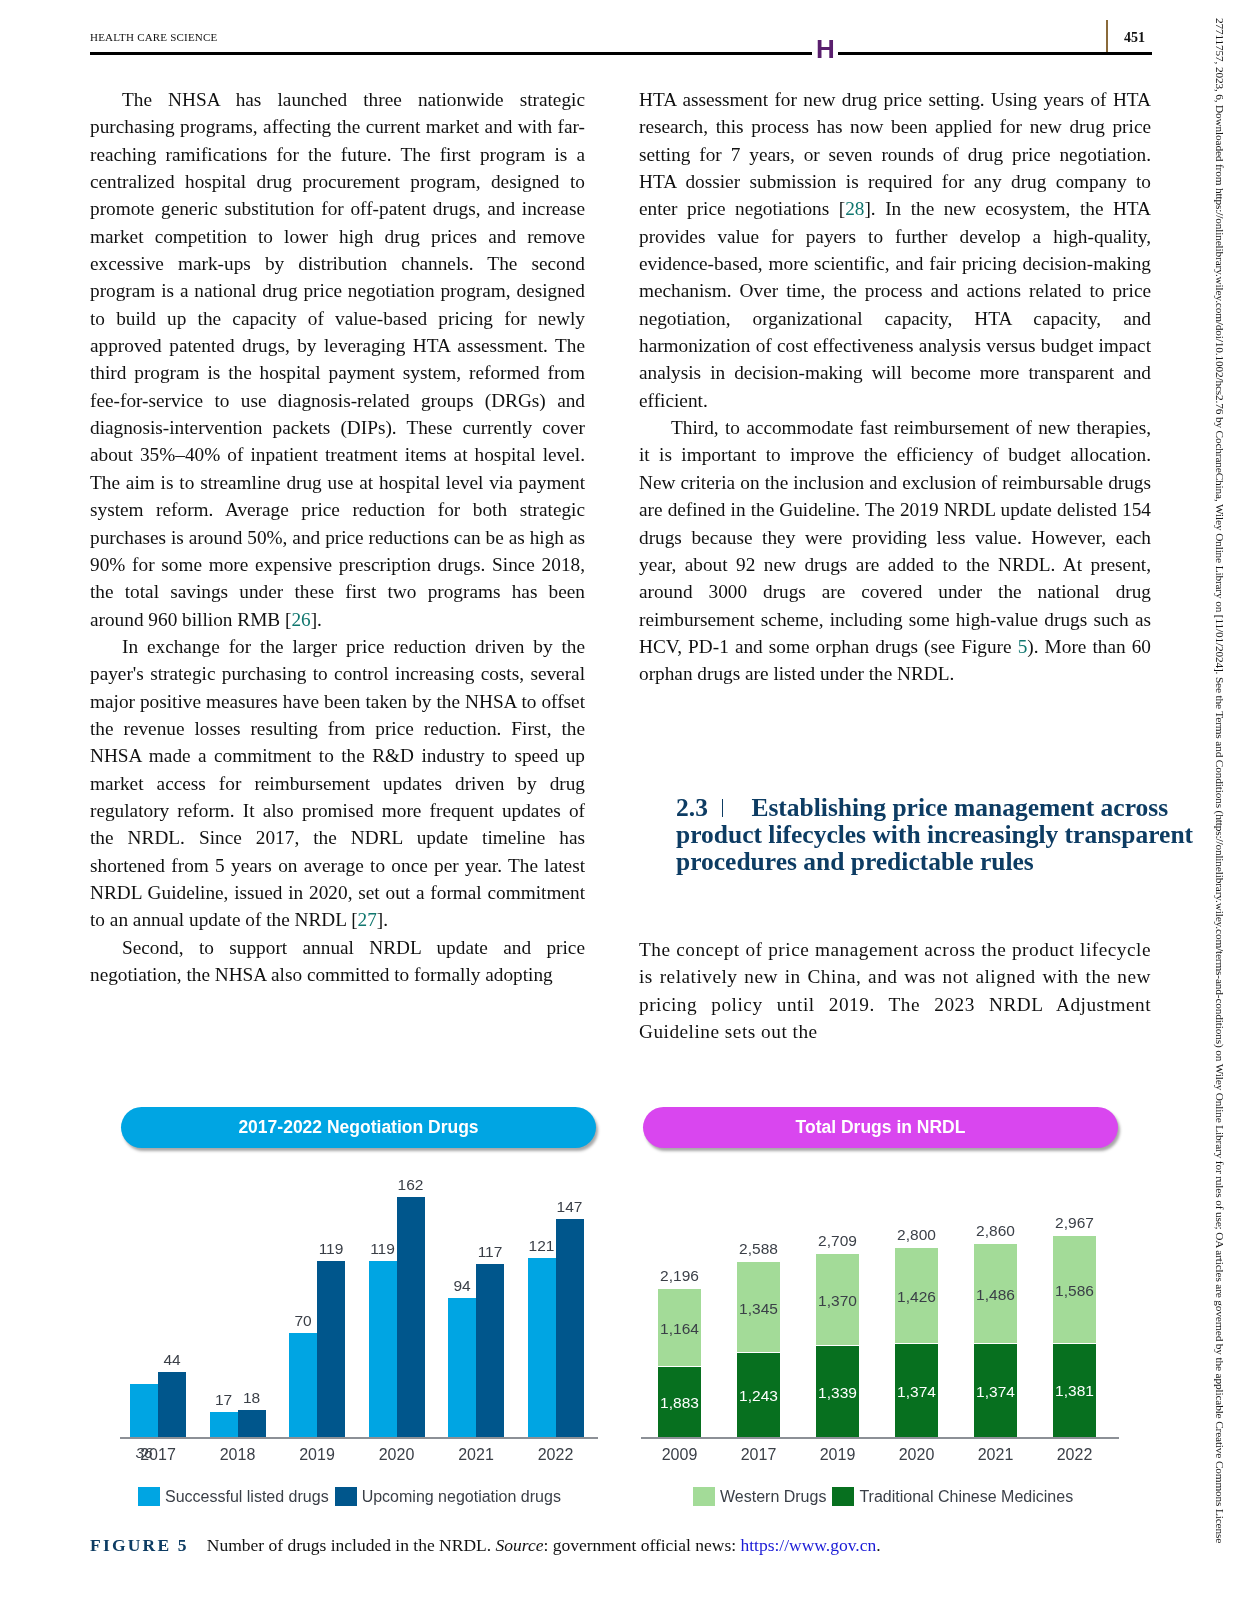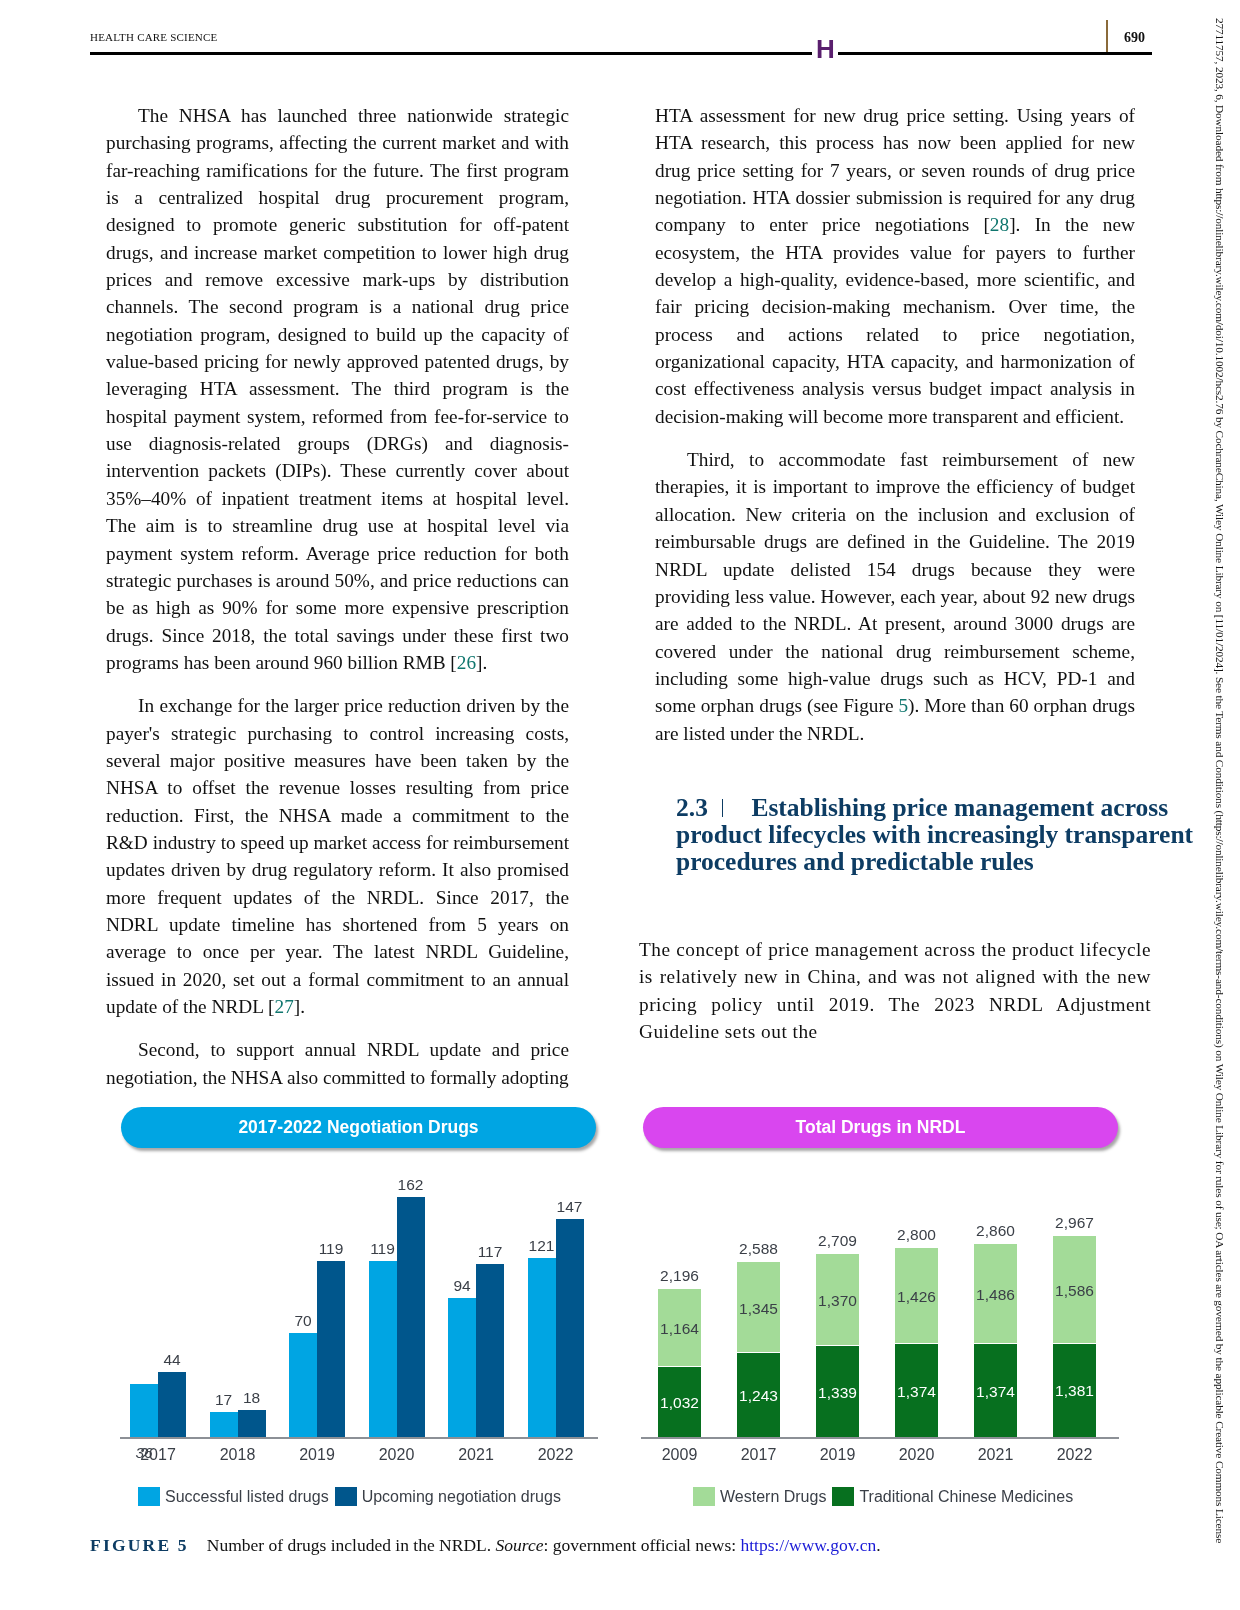--- a/index.html
+++ b/index.html
@@ -8,21 +8,21 @@
   .run-head{left:90px;top:31px;font-size:11px;letter-spacing:0.2px;color:#111;}
   .rule{left:90px;top:52px;width:1062px;height:2.5px;background:#000;}
   .logo{left:812px;top:34px;height:36px;background:#fff;padding:0 4px;display:flex;align-items:flex-start;}
   .logo-h{color:#5a1f6e;font-family:"Liberation Sans","DejaVu Sans",sans-serif;font-weight:bold;font-size:26px;letter-spacing:-1px;line-height:30px;}
   .logo-text{color:#5a1f6e;font-family:"Liberation Sans","DejaVu Sans",sans-serif;font-weight:bold;font-size:24px;letter-spacing:-0.6px;line-height:30px;border-bottom:2px solid #5a1f6e;position:relative;}
   .logo-oa{position:absolute;right:0;bottom:-8px;font-size:5px;color:#fff;background:#5a1f6e;border-radius:3px;padding:0 3px;line-height:7px;letter-spacing:0;font-weight:normal;}
   .vsep{left:1106px;top:20px;width:1.5px;height:32px;background:#8a6a3a;}
   .page-num{left:1124px;top:30px;font-size:14px;font-weight:bold;}
   .side-note{left:1226px;top:18px;transform-origin:0 0;transform:rotate(90deg);white-space:nowrap;font-size:11.3px;letter-spacing:-0.15px;color:#111;}
   .col{position:absolute;font-size:19.3px;line-height:27.35px;text-align:justify;}
-  .col p{margin:16px;}
+  .col p{margin:0;}
   .indent{text-indent:32px;}
   .left-col{left:90px;top:86px;width:495px;}
   .right-col{left:639px;top:86px;width:512px;}
   .ref{color:#0f766e;}
   .sec-head{left:676px;top:794px;width:520px;color:#0d3c63;font-weight:bold;font-size:25.5px;line-height:27px;}
   .sec-num{margin-right:14px;}
   .sec-bar{display:inline-block;width:1.5px;height:18px;background:#0d3c63;margin-right:28px;vertical-align:-1px;}
   .sec-body{left:639px;top:936px;width:512px;font-size:19.3px;line-height:27.3px;text-align:justify;letter-spacing:0.5px;}
   .pill{position:absolute;height:41px;border-radius:21px;color:#fff;font-family:"Liberation Sans","DejaVu Sans",sans-serif;font-weight:bold;font-size:17.5px;display:flex;align-items:center;justify-content:center;box-shadow:2px 3px 3px rgba(0,0,0,0.35);}
   .pill-blue{left:121px;top:1107px;width:475px;background:#00a5e3;}
@@ -42,21 +42,21 @@
 </style>
 </head>
 <body>
 
 <div class="abs run-head">HEALTH CARE SCIENCE</div>
 <div class="abs rule"></div>
 <div class="abs logo">
   <span class="logo-h">H</span>
 </div>
 <div class="abs vsep"></div>
-<div class="abs page-num">690</div>
+<div class="abs page-num">451</div>
 
 <div class="abs side-note">27711757, 2023, 6, Downloaded from https://onlinelibrary.wiley.com/doi/10.1002/hcs2.76 by CochraneChina, Wiley Online Library on [11/01/2024]. See the Terms and Conditions (https://onlinelibrary.wiley.com/terms-and-conditions) on Wiley Online Library for rules of use; OA articles are governed by the applicable Creative Commons License</div>
 
 <div class="col left-col">
   <p class="indent"><span>The NHSA has launched three nationwide strategic purchasing programs, affecting the current market and with far-reaching ramifications for the future. The first program is a centralized hospital drug procurement program, designed to promote generic substitution for off-patent drugs, and increase market competition to lower high drug prices and remove excessive mark-ups by distribution channels. The second program is a national drug price negotiation program, designed to build up the capacity of value-based pricing for newly approved patented drugs, by leveraging HTA assessment. The third program is the hospital payment system, reformed from fee-for-service to use diagnosis-related groups (DRGs) and diagnosis-intervention packets (DIPs). These currently cover about 35%–40% of inpatient treatment items at hospital level. The aim is to streamline drug use at hospital level via payment system reform. Average price reduction for both strategic purchases is around 50%, and price reductions can be as high as 90% for some more expensive prescription drugs. Since 2018, the total savings under these first two programs has been around 960 billion RMB </span>[<a class="ref">26</a><span>].</span></p>
   <p class="indent"><span>In exchange for the larger price reduction driven by the payer's strategic purchasing to control increasing costs, several major positive measures have been taken by the NHSA to offset the revenue losses resulting from price reduction. First, the NHSA made a commitment to the R&amp;D industry to speed up market access for reimbursement updates driven by drug regulatory reform. It also promised more frequent updates of the NRDL. Since 2017, the NDRL update timeline has shortened from 5 years on average to once per year. The latest NRDL Guideline, issued in 2020, set out a formal commitment to an annual update of the NRDL </span>[<a class="ref">27</a><span>].</span></p>
   <p class="indent">Second, to support annual NRDL update and price negotiation, the NHSA also committed to formally adopting</p>
 </div>
 
 <div class="col right-col">
@@ -101,21 +101,21 @@
     <div class="bar" style="left: 555.5px; top: 1219.44px; width: 28px; height: 217.56px; background: rgb(0, 86, 140);"></div>
     <div class="vlabel" style="left: 539.5px; top: 1198.44px;">147</div>
     <div class="xlabel" style="left: 520.5px; top: 1446px;">2022</div>
   </div>
 <div class="axis" style="left:120px;top:1437px;width:478px;"></div>
 
 <div class="pill pill-green">Total Drugs in NRDL</div>
 <div class="chart" id="chart2" style="left:0;top:0;width:0;height:0;">
     <div class="bar" style="left: 658px; top: 1367.24px; width: 43px; height: 69.7632px; background: rgb(7, 112, 31);"></div>
     <div class="bar" style="left: 658px; top: 1288.55px; width: 43px; height: 77.6864px; background: rgb(163, 219, 152);"></div>
-    <div class="vlabel-in" style="left: 649.5px; top: 1394.12px; color: rgb(255, 255, 255);">1,032</div>
+    <div class="vlabel-in" style="left: 649.5px; top: 1394.12px; color: rgb(255, 255, 255);">1,883</div>
     <div class="vlabel-in" style="left: 649.5px; top: 1319.89px; color: rgb(58, 63, 71);">1,164</div>
     <div class="vlabel" style="left: 649.5px; top: 1266.55px;">2,196</div>
     <div class="xlabel" style="left: 644.5px; top: 1446px;">2009</div>
     <div class="bar" style="left: 737px; top: 1352.97px; width: 43px; height: 84.0268px; background: rgb(7, 112, 31);"></div>
     <div class="bar" style="left: 737px; top: 1262.05px; width: 43px; height: 89.922px; background: rgb(163, 219, 152);"></div>
     <div class="vlabel-in" style="left: 728.5px; top: 1386.99px; color: rgb(255, 255, 255);">1,243</div>
     <div class="vlabel-in" style="left: 728.5px; top: 1299.51px; color: rgb(58, 63, 71);">1,345</div>
     <div class="vlabel" style="left: 728.5px; top: 1240.05px;">2,588</div>
     <div class="xlabel" style="left: 723.5px; top: 1446px;">2017</div>
     <div class="bar" style="left: 816px; top: 1346.48px; width: 43px; height: 90.5164px; background: rgb(7, 112, 31);"></div>

